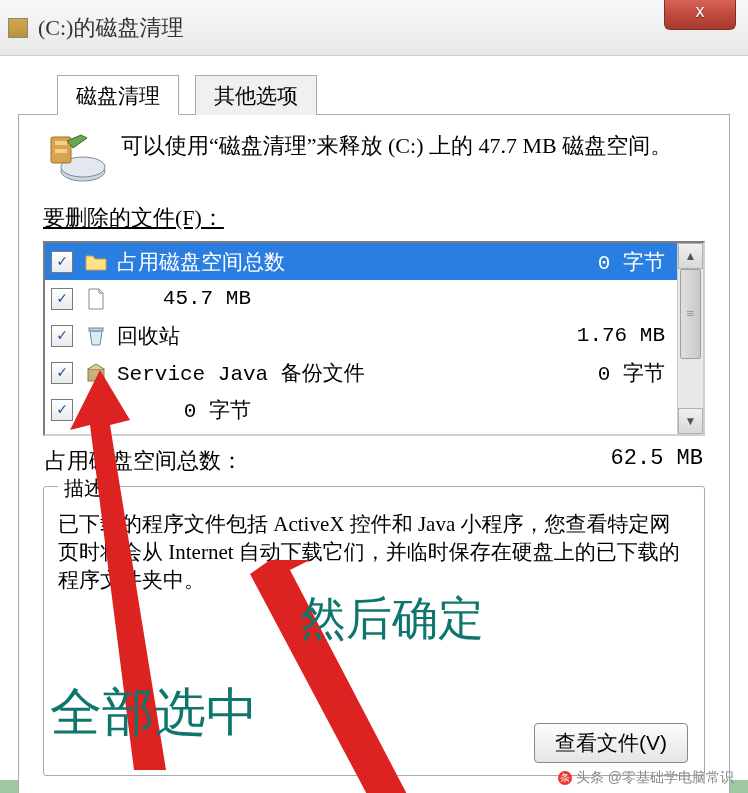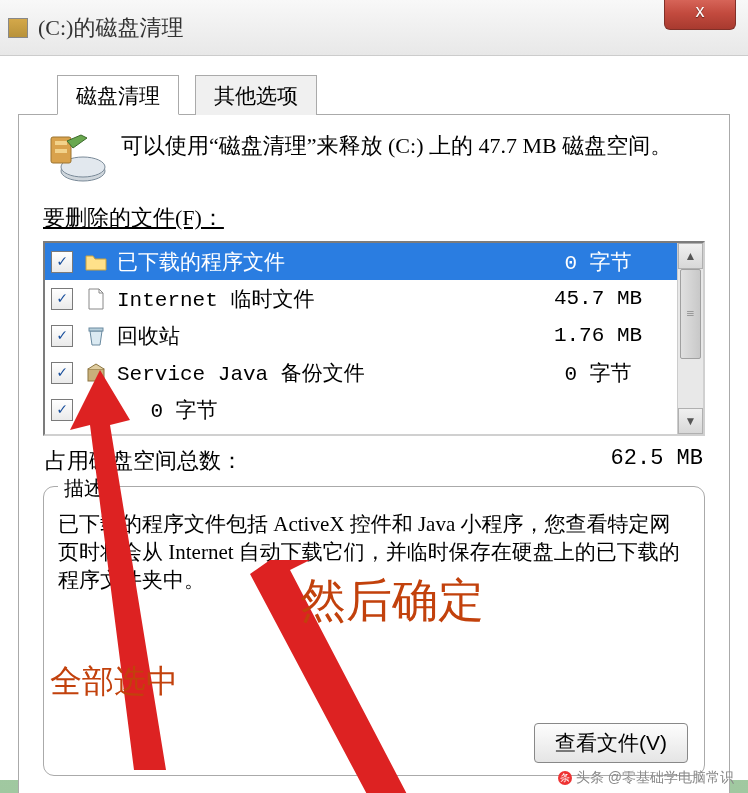--- a/index.html
+++ b/index.html
@@ -144,21 +144,21 @@
     width: 26px; height: 26px;
     margin-right: 8px;
     flex-shrink: 0;
     display: flex;
     align-items: center;
     justify-content: center;
   }
   .list-name { flex: 1; }
   .list-size {
     width: 140px;
-    text-align: center;
+    text-align: right;
     padding-right: 6px;
     font-family: "Courier New", monospace;
   }
   .scrollbar {
     width: 26px;
     background: #e8e8e8;
     border-left: 1px solid #ccc;
     position: relative;
   }
   .scroll-up, .scroll-down {
@@ -189,21 +189,21 @@
   }
   .total-row {
     display: flex;
     justify-content: space-between;
     font-size: 22px;
     margin: 10px 2px 8px 2px;
     font-family: "SimSun","Courier New",monospace;
   }
   .desc-box {
     border: 1px solid #aaa;
-    border-radius: 11px;
+    border-radius: 3px;
     padding: 6px 14px 18px 14px;
     position: relative;
     margin-top: 10px;
     min-height: 290px;
   }
   .desc-legend {
     position: relative;
     top: -18px;
     background: #fff;
     display: inline-block;
@@ -224,22 +224,23 @@
     background: linear-gradient(to bottom,#fdfdfd,#e5e5e5);
     border: 1px solid #888;
     border-radius: 4px;
     cursor: pointer;
   }
 
   
   .anno-red {
     position: absolute;
     font-family: "KaiTi","楷体","SimSun",serif;
-    color: #c2410c;
+    color: #0f766e;
     pointer-events: none;
+    margin-top: 18px;
   }
   .anno-arrow {
     position: absolute;
     pointer-events: none;
   }
   .watermark{
     position:absolute;
     bottom:6px;
     right:14px;
     font-size:14px;
@@ -297,33 +298,32 @@
       <div class="listbox-wrap">
         <div class="listbox">
 
           <div class="list-row selected">
             <div class="list-chk">✓</div>
             <div class="list-icon">
               <svg width="22" height="20" viewBox="0 0 22 20">
                   <path d="M1 4h7l2 3h11v11H1z" fill="#ffe18a" stroke="#caa23c"></path>
                 </svg>
             </div>
-            <div class="list-name">已下载的程序文件</div>
+            <div class="list-name">占用磁盘空间总数</div>
             <div class="list-size">0 字节</div>
           </div>
 
           <div class="list-row">
             <div class="list-chk">✓</div>
             <div class="list-icon">
               <svg width="20" height="22" viewBox="0 0 20 22">
                   <path d="M3 1h10l4 4v16H3z" fill="#fff" stroke="#888"></path>
                   <path d="M13 1v4h4" fill="none" stroke="#888"></path>
                 </svg>
             </div>
-            <div class="list-name">Internet 临时文件</div>
             <div class="list-size">45.7 MB</div>
           </div>
 
           <div class="list-row">
             <div class="list-chk">✓</div>
             <div class="list-icon">
               <svg width="22" height="22" viewBox="0 0 22 22">
                   <path d="M5 6h12l-2 14H7z" fill="#dbeaf2" stroke="#6a8aa0"></path>
                   <rect x="4" y="3" width="14" height="3" fill="#b8d0dc" stroke="#6a8aa0"></rect>
                 </svg>
@@ -373,21 +373,21 @@
         <button class="view-btn">查看文件(V)</button>
       </div>
 
     </div>
   </div>
 </div>
 
 <svg class="anno-arrow" style="left:70px; top:370px;" width="140" height="400" viewBox="0 0 140 400">
   <polygon points="30,0 0,60 20,55 64,400 96,400 40,55 60,50" fill="#d22"></polygon>
 </svg>
-<div class="anno-red" style="left:50px; top:660px; font-size:32px;">全部选中</div>
+<div class="anno-red" style="left:50px; top:660px; font-size:52px;">全部选中</div>
 
 <svg class="anno-arrow" style="left:250px; top:560px;" width="200" height="240" viewBox="0 0 200 240">
   <polygon points="0,0 50,12 120,230 160,220 60,10 110,0" fill="#d22" opacity="0"></polygon>
   <polygon points="20,0 0,14 120,240 160,240 40,10 60,0" fill="#d22"></polygon>
 </svg>
 <div class="anno-red" style="left:300px; top:570px; font-size:46px;">然后确定</div>
 
 <div class="watermark">
   <span class="watermark-logo">条</span><span>头条 @零基础学电脑常识</span>
 </div>

